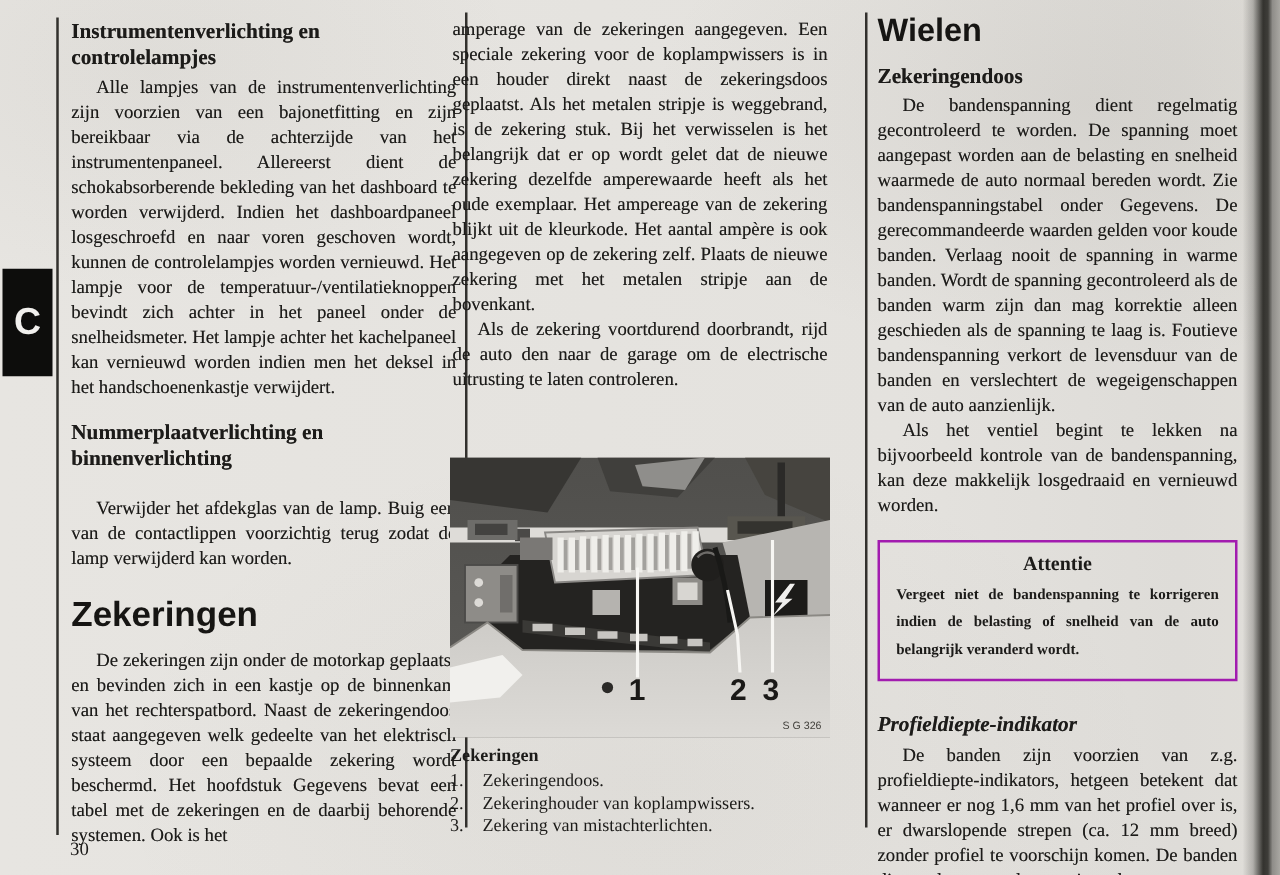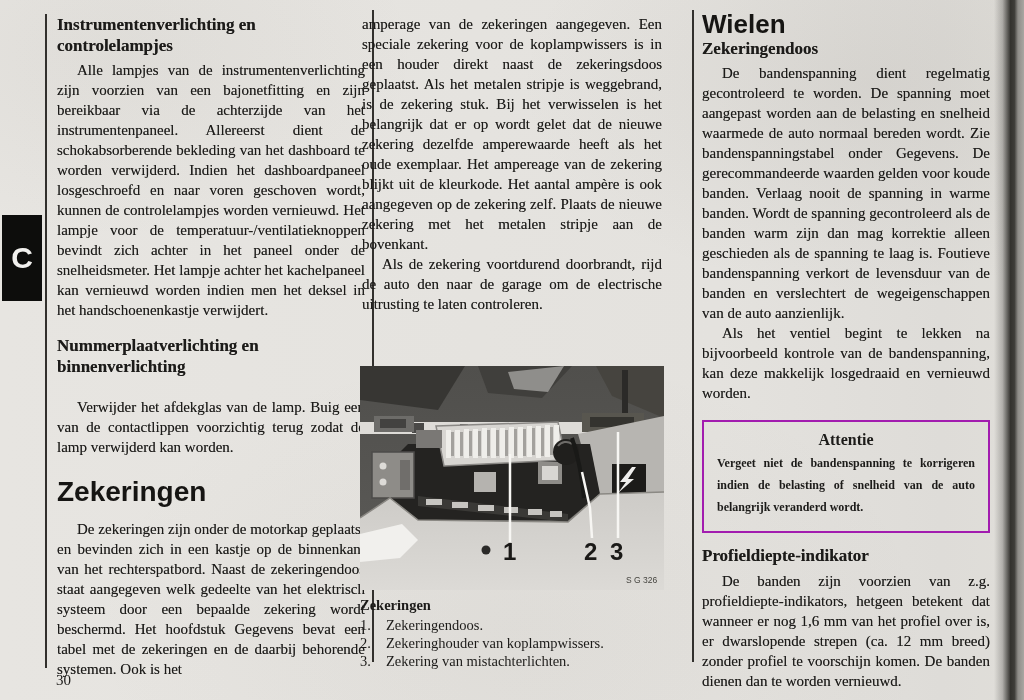--- a/index.html
+++ b/index.html
@@ -39,37 +39,37 @@
   .serif-head{
     margin:0;font-size:17px;line-height:21px;font-weight:bold;
     text-shadow:0 0 0.5px rgba(28,27,25,0.6);
   }
   .serif-head.mt{margin-top:15px;margin-bottom:20px;}
   .serif-head.mb{margin-bottom:4px;}
   .sans-head{
     margin:0;font-family:"Liberation Sans", sans-serif;font-weight:bold;color:#161513;
   }
   .h-zekeringen{font-size:28px;line-height:30px;margin-top:20px;margin-bottom:12px;}
-  .h-wielen{font-size:26px;line-height:28px;margin-bottom:0;}
+  .h-wielen{font-size:26px;line-height:28px;margin-bottom:12px;}
   .figure{margin-top:52px;margin-left:-2px;}
   .photo{display:block;}
   .caption{margin-top:7px;}
   .caption-title{font-size:14.5px;font-weight:bold;margin:0 0 2px 0;}
   .caption-item{font-size:14.5px;line-height:18px;display:flex;margin:0;}
   .caption-item .num{width:26px;flex:0 0 26px;}
   .attention{
     border:2px solid #a21caf;margin-top:17px;padding:7px 13px 13px 13px;
   }
   .attention-title{
     text-align:center;font-weight:bold;font-size:16px;line-height:21px;margin:0;
   }
   .attention-body{
     margin:2px 0 0 0;font-weight:bold;font-size:12px;line-height:22px;text-align:justify;font-family:Liberation Serif, serif;
   }
-  .h-profiel{margin-top:12px;margin-bottom:5px;}
+  .h-profiel{margin-top:24px;margin-bottom:5px;font-style:italic;}
   .page-number{position:absolute;left:56px;top:672px;font-size:15px;}
 </style>
 </head>
 <body>
 
 <div class="vrule vrule-left"></div>
 <div class="vrule vrule-mid"></div>
 <div class="vrule vrule-right"></div>
 <div class="binding"></div>
 

